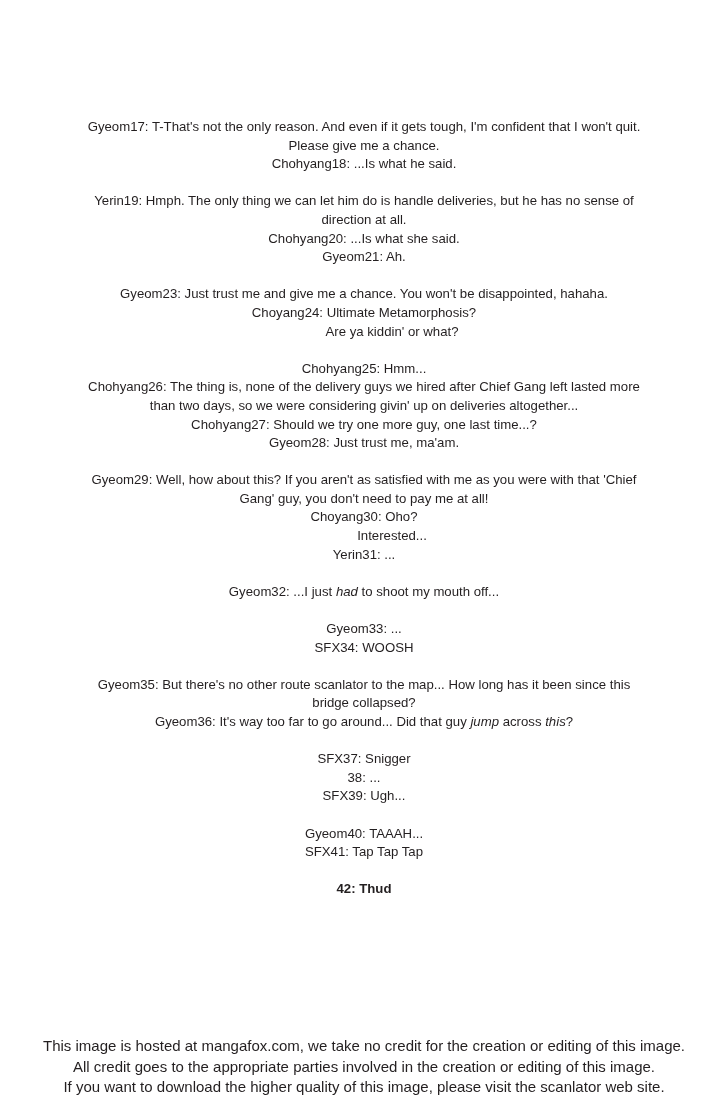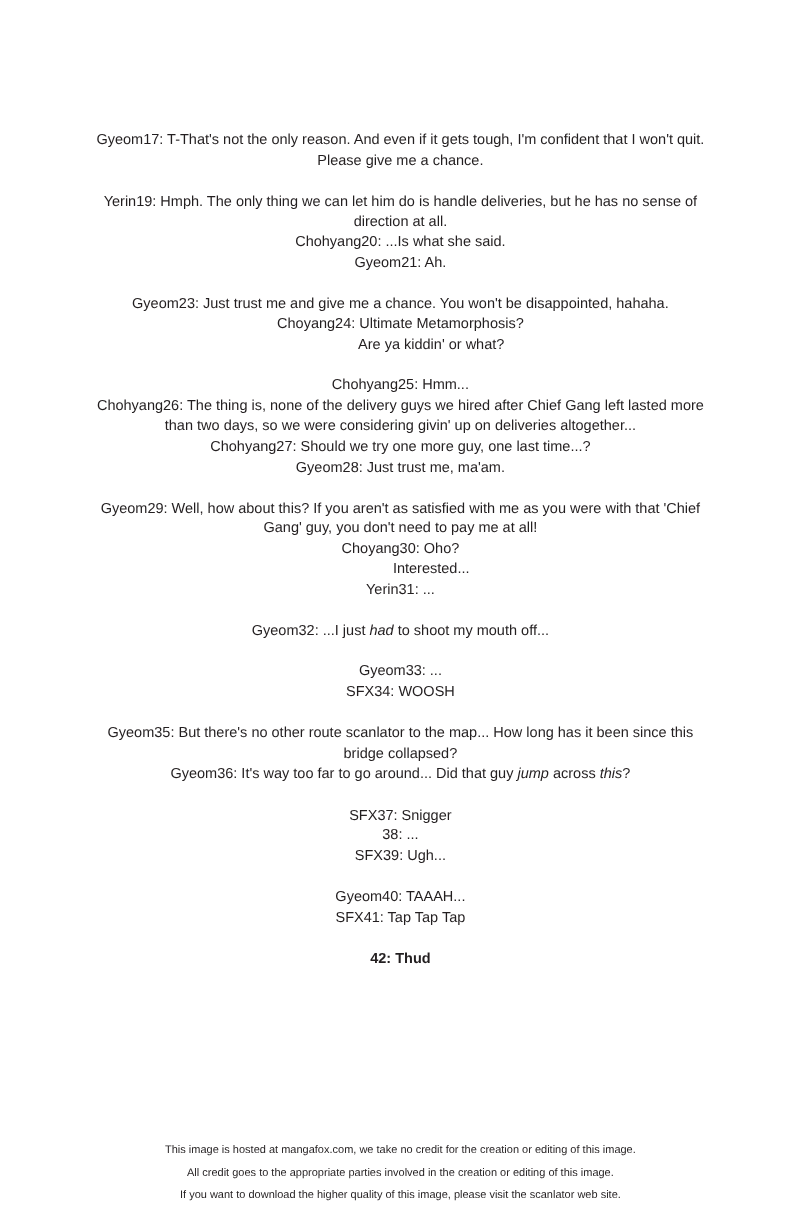--- a/index.html
+++ b/index.html
@@ -47,36 +47,37 @@
     font-weight: normal;
   }
   .line em {
   }
   .footer {
     position: absolute;
     left: 0;
     top: 1036px;
     width: 728px;
     text-align: center;
-    font-size: 10px;
+    font-size: 15px;
     line-height: 20.5px;
     color: #231f20;
   }
   .footer div {
     white-space: nowrap;
   }
 </style>
 </head>
 <body>
 
 <div class="page">
 
   <div class="script-body">
       <div class="block">
         <p class="line">Gyeom17: T-That's not the only reason. And even if it gets tough, I'm confident that I won't quit. Please give me a chance.</p>
+        <p class="line">Chohyang18: ...Is what he said.</p>
       </div>
       <div class="block">
         <p class="line">Yerin19: Hmph. The only thing we can let him do is handle deliveries, but he has no sense of direction at all.</p>
         <p class="line">Chohyang20: ...Is what she said.</p>
         <p class="line">Gyeom21: Ah.</p>
       </div>
       <div class="block">
         <p class="line">Gyeom23: Just trust me and give me a chance. You won't be disappointed, hahaha.</p>
         <p class="line">Choyang24: Ultimate Metamorphosis?</p>
         <p class="line indent">Are ya kiddin' or what?</p>

